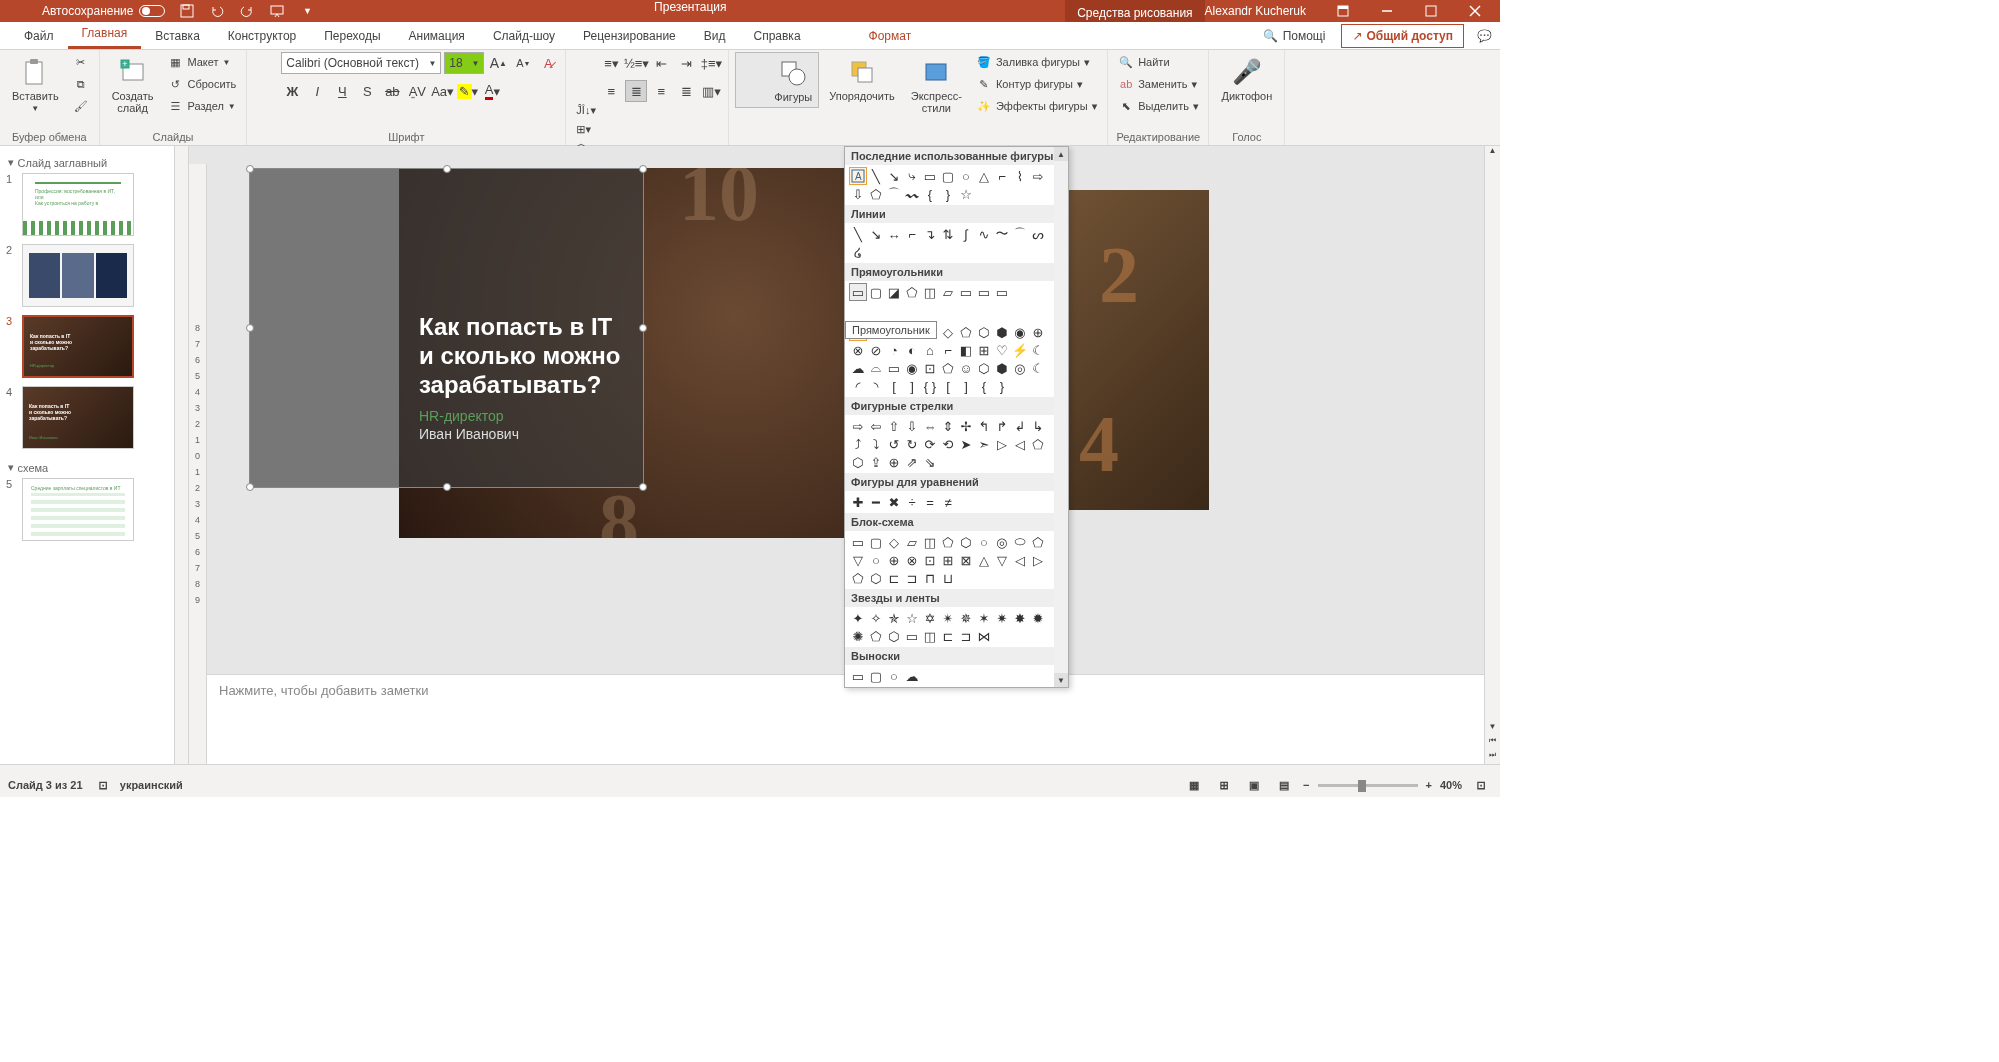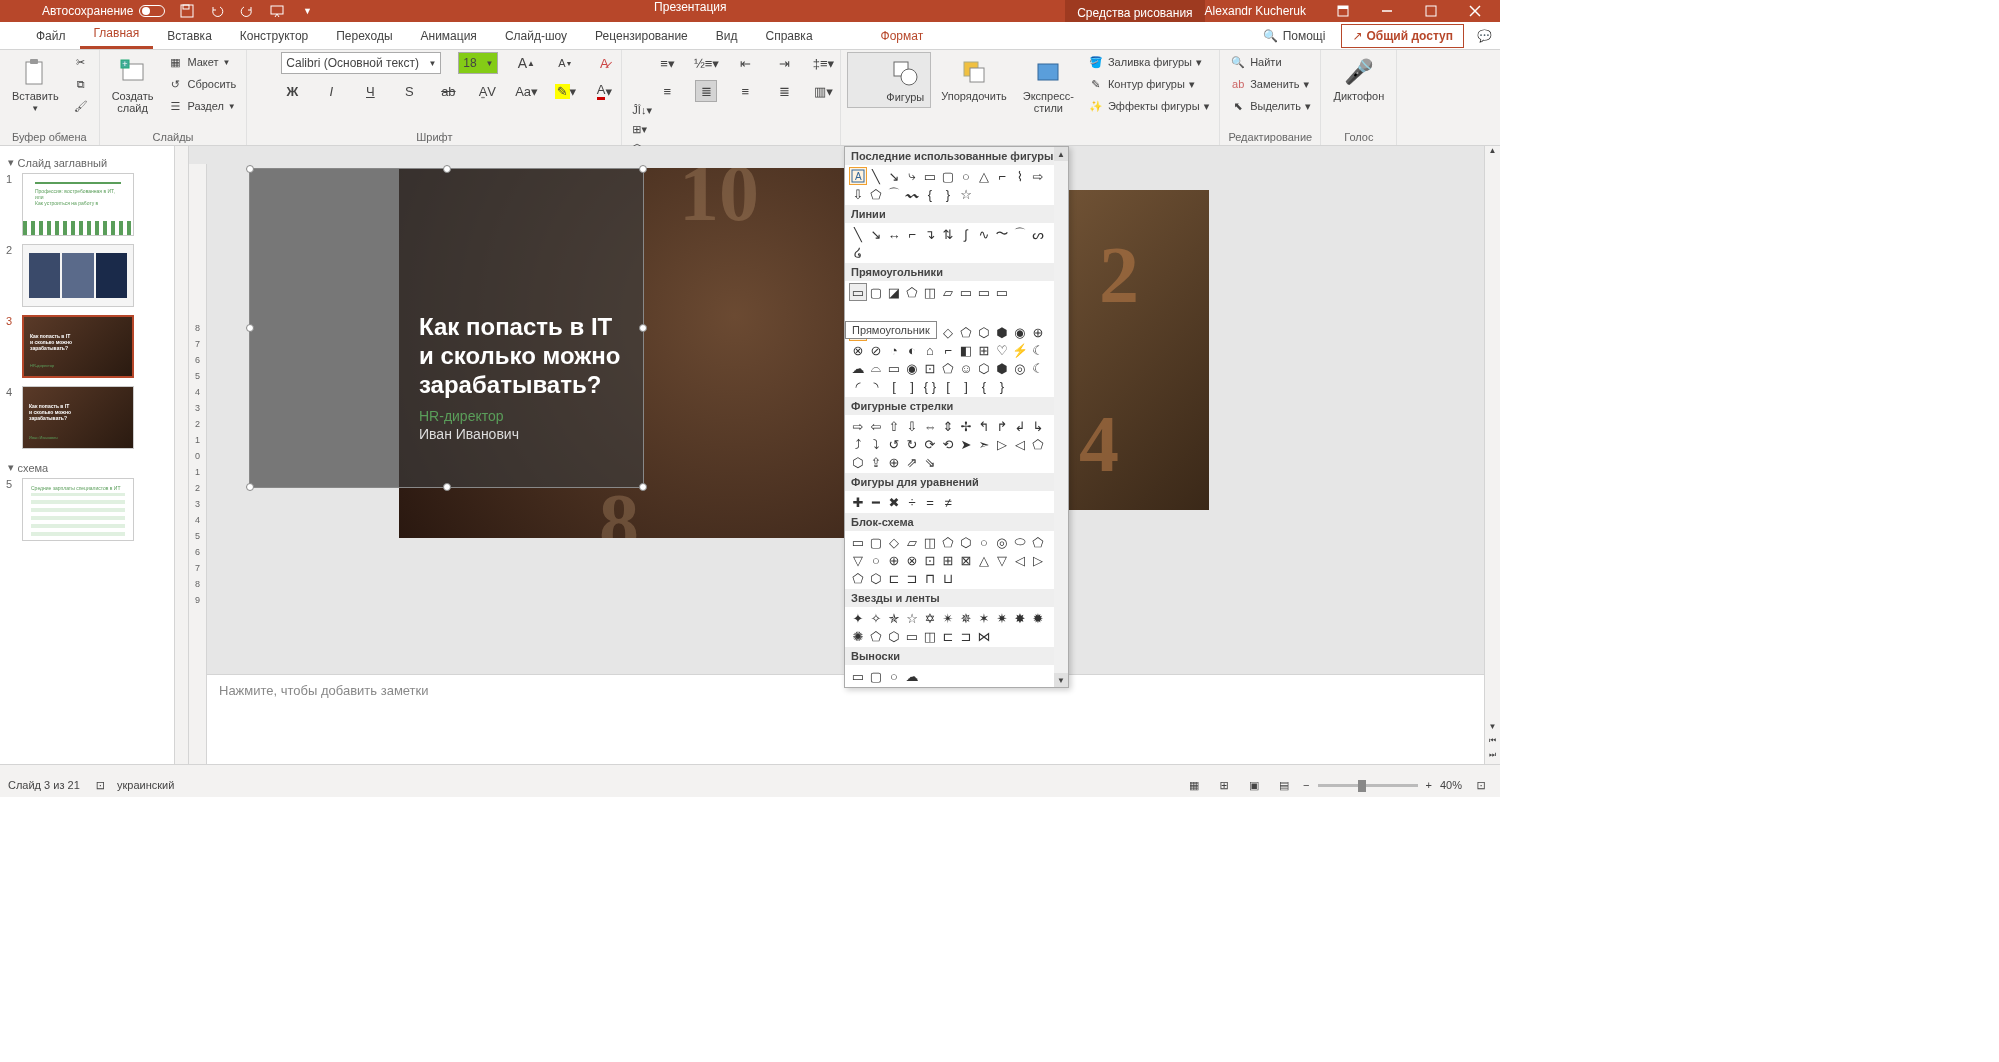--- a/index.html
+++ b/index.html
@@ -11,42 +11,42 @@
 .titlebar .autosave { display: flex; align-items: center; gap: 6px; }
 .toggle { width: 26px; height: 12px; border: 1px solid #fff; border-radius: 6px; position: relative; }
 .toggle::after { content: ""; position: absolute; width: 8px; height: 8px; border-radius: 50%; background: #fff; left: 2px; top: 1px; }
 .tb-icon { width: 16px; height: 16px; display: flex; align-items: center; justify-content: center; cursor: pointer; }
 .titlebar .center { flex: 1; text-align: center; }
 .titlebar .right { display: flex; align-items: center; gap: 10px; padding-right: 8px; }
 .tools-box { background: #9e3a20; padding: 6px 12px; }
 .win-btn { width: 34px; height: 30px; display: flex; align-items: center; justify-content: center; cursor: pointer; }
 
 
-.ribbon-tabs { height: 28px; background: #fff; display: flex; align-items: flex-end; border-bottom: 1px solid #d4d4d4; padding-left: 22px; }
+.ribbon-tabs { height: 28px; background: #fff; display: flex; align-items: flex-end; border-bottom: 1px solid #d4d4d4; padding-left: 10px; }
 .rtab { padding: 6px 14px; cursor: pointer; color: #444; }
 .rtab.active { color: #b7472a; border-bottom: 3px solid #b7472a; font-weight: 400; }
 .rtab.format { color: #b7472a; margin-left: 40px; }
 .rtab-right { margin-left: auto; display: flex; align-items: center; }
 .help-btn { padding: 6px 10px; display: flex; align-items: center; gap: 4px; cursor: pointer; }
 .share-btn { padding: 4px 10px; border: 1px solid #b7472a; color: #b7472a; margin: 0 6px; display: flex; align-items: center; gap: 4px; cursor: pointer; }
 .comment-btn { width: 30px; height: 24px; display: flex; align-items: center; justify-content: center; color: #b7472a; cursor: pointer; }
 
 
 .ribbon { height: 96px; background: #f3f2f1; display: flex; border-bottom: 1px solid #d4d4d4; }
 .rgroup { display: flex; flex-direction: column; border-right: 1px solid #e1e1e1; padding: 2px 6px 0; }
 .rgroup-body { flex: 1; display: flex; align-items: flex-start; gap: 4px; }
 .rgroup-label { text-align: center; font-size: 11px; color: #666; padding: 2px 0; }
 .rbig { display: flex; flex-direction: column; align-items: center; gap: 2px; padding: 4px 6px; cursor: pointer; font-size: 11px; }
 .rbig-icon { width: 32px; height: 32px; display: flex; align-items: center; justify-content: center; font-size: 24px; }
 .rcol { display: flex; flex-direction: column; gap: 2px; }
 .rsmall { display: flex; align-items: center; gap: 4px; padding: 2px 4px; cursor: pointer; font-size: 11px; white-space: nowrap; }
 .ricon { width: 16px; height: 16px; display: flex; align-items: center; justify-content: center; }
 .font-combo { width: 160px; height: 22px; border: 1px solid #ababab; background: #fff; padding: 0 4px; display: flex; align-items: center; justify-content: space-between; font-size: 12px; }
 .size-combo { width: 40px; height: 22px; border: 1px solid #ababab; background: #84cc16; padding: 0 4px; display: flex; align-items: center; justify-content: space-between; font-size: 12px; }
-.btn-row { display: flex; gap: 17px; align-items: center; padding-left: 28px; }
+.btn-row { display: flex; gap: 3px; align-items: center; padding-left: 28px; }
 .fbtn { width: 22px; height: 22px; display: flex; align-items: center; justify-content: center; cursor: pointer; font-size: 13px; }
 .fbtn.active { background: #d4d4d4; border: 1px solid #aaa; }
 
 
 .main { display: flex; height: 618px; }
 .slide-panel { width: 175px; background: #fff; border-right: 1px solid #d4d4d4; overflow-y: auto; padding: 6px; }
 .section-hdr { font-size: 11px; color: #666; padding: 4px 2px; display: flex; align-items: center; gap: 4px; cursor: pointer; }
 .thumb-row { display: flex; gap: 6px; margin-bottom: 8px; }
 .thumb-num { width: 10px; font-size: 11px; color: #666; }
 .thumb { width: 112px; height: 63px; border: 1px solid #ccc; background: #fff; cursor: pointer; position: relative; overflow: hidden; }
@@ -77,21 +77,21 @@
 .shapes-gallery { position: absolute; left: 655px; top: 0; width: 225px; background: #fff; border: 1px solid #ababab; box-shadow: 2px 2px 6px rgba(0,0,0,0.2); z-index: 100; max-height: 610px; overflow: hidden; }
 .sg-section { font-size: 11px; font-weight: bold; background: #eee; padding: 3px 6px; color: #444; }
 .sg-row { display: flex; flex-wrap: wrap; padding: 2px 4px; gap: 0; }
 .sg-item { width: 18px; height: 18px; display: flex; align-items: center; justify-content: center; cursor: pointer; font-size: 13px; color: #333; }
 .sg-item.sel { border: 1px solid #f0a030; background: #fff3e0; }
 .sg-scroll { position: absolute; right: 0; top: 0; width: 14px; height: 100%; background: #f0f0f0; }
 .sg-scroll-btn { height: 14px; background: #e0e0e0; display: flex; align-items: center; justify-content: center; font-size: 8px; cursor: pointer; }
 .sg-tooltip { position: absolute; background: #fff; border: 1px solid #888; padding: 2px 6px; font-size: 11px; z-index: 200; }
 
 
-.statusbar { height: 41px; background: #f3f2f1; border-top: 1px solid #d4d4d4; display: flex; align-items: center; padding: 0 8px; font-size: 11px; color: #444; }
+.statusbar { height: 41px; background: #f3f2f1; border-top: 1px solid #d4d4d4; display: flex; align-items: center; padding: 0 8px; font-size: 11px; color: #444; font-weight: bold; }
 .statusbar .sb-right { margin-left: auto; display: flex; align-items: center; gap: 8px; }
 .view-btn { width: 22px; height: 18px; display: flex; align-items: center; justify-content: center; cursor: pointer; }
 .zoom-slider { width: 100px; height: 3px; background: #bbb; position: relative; }
 .zoom-thumb { position: absolute; width: 8px; height: 12px; background: #888; top: -4px; left: 40%; }
 
 svg { display: block; }
 </style>
 </head>
 <body>
 

